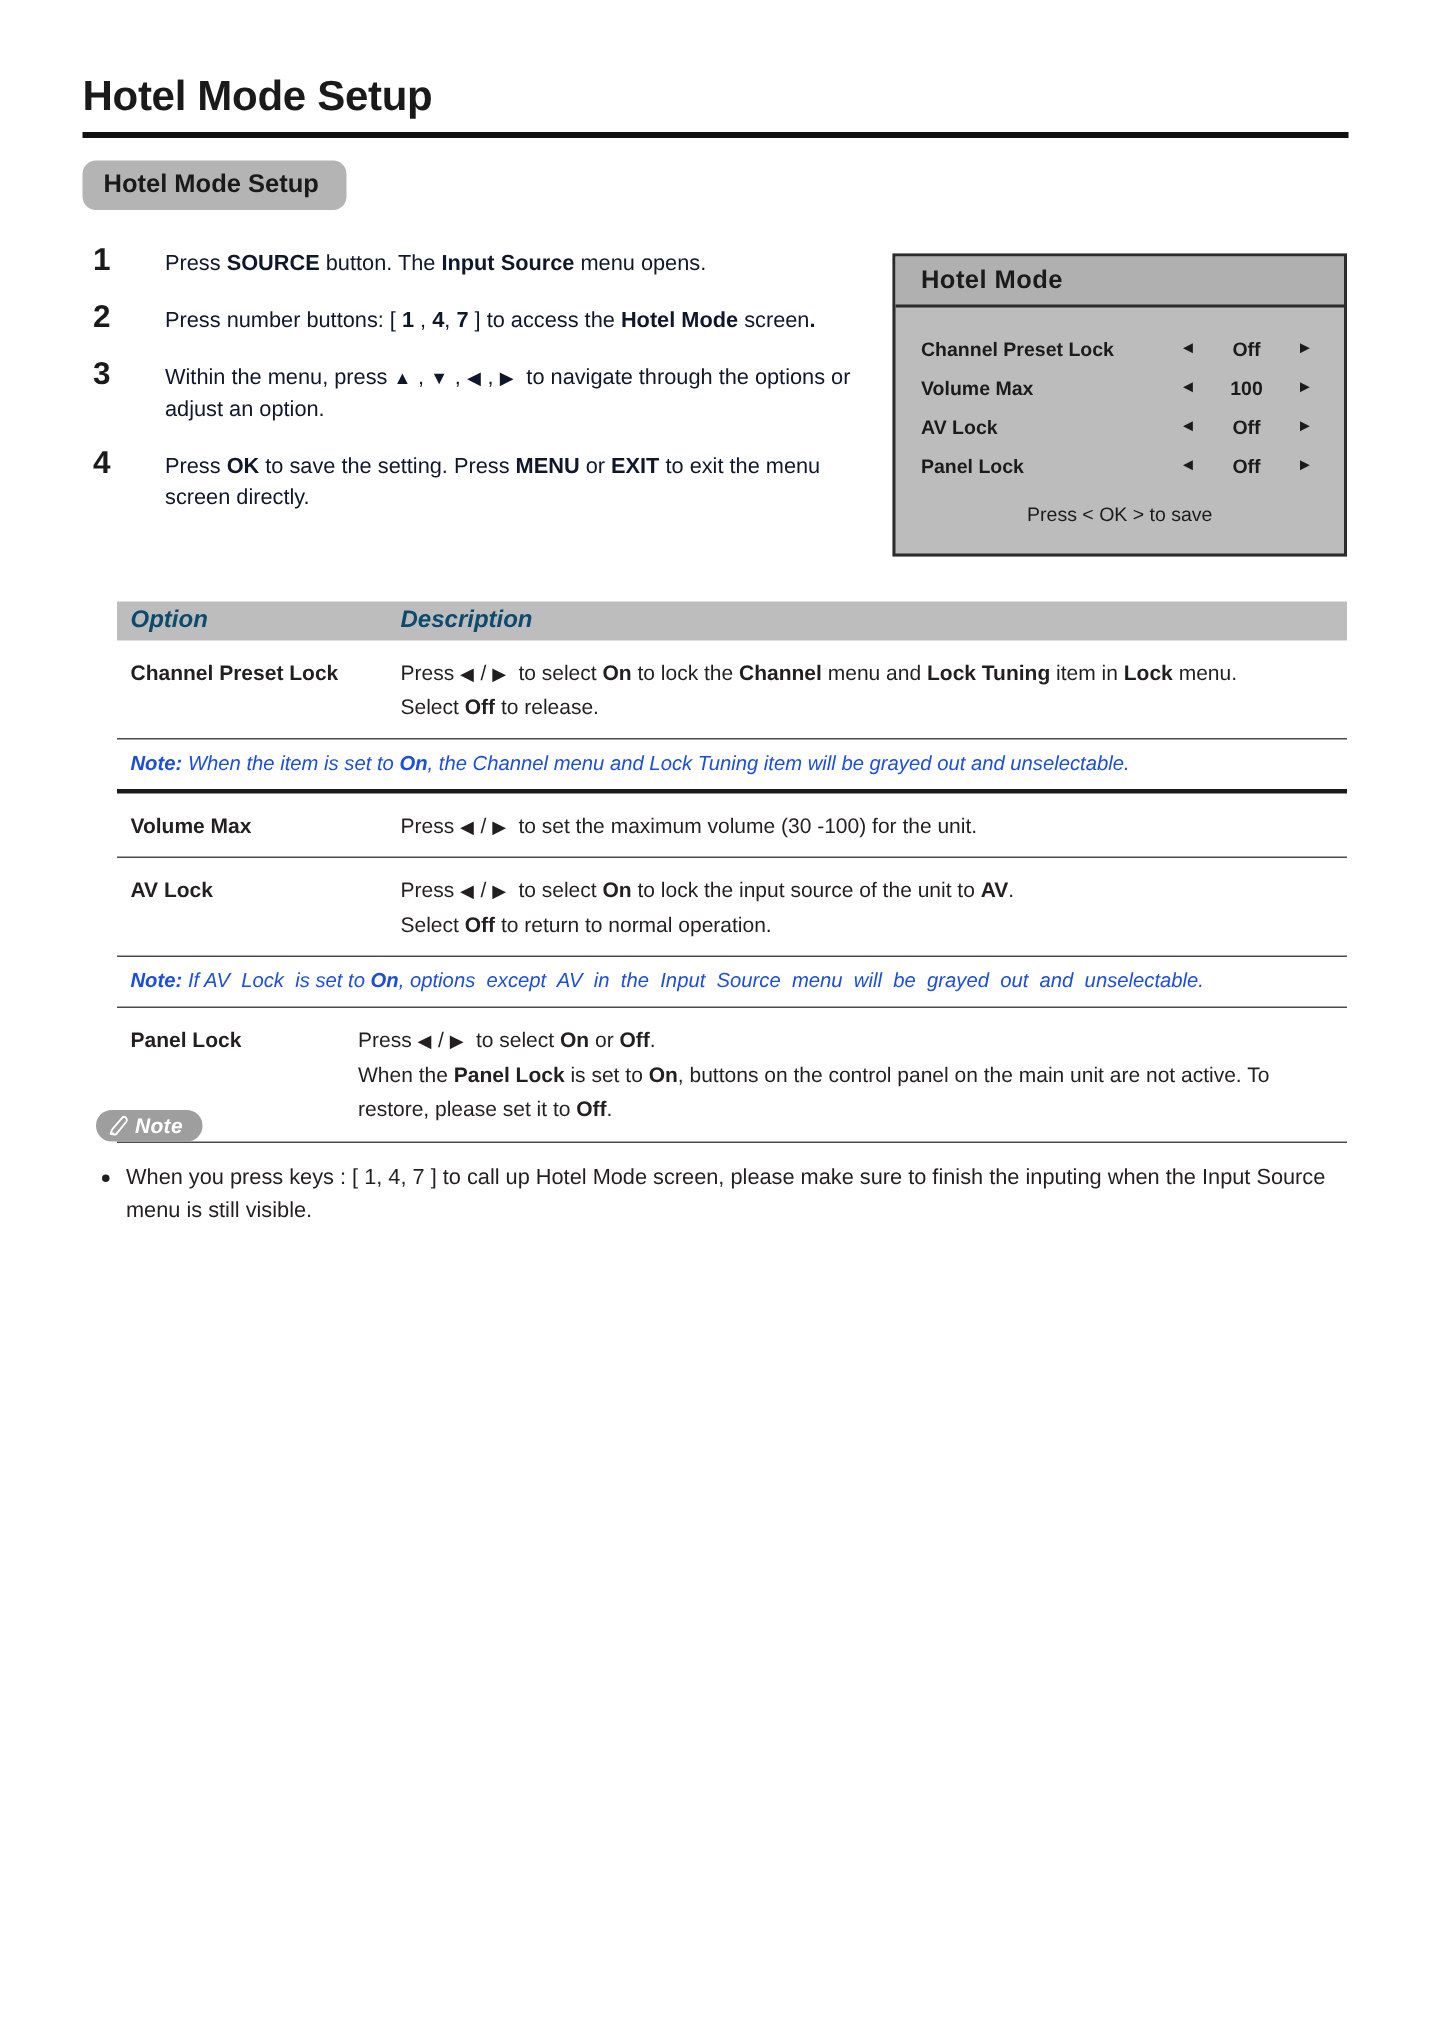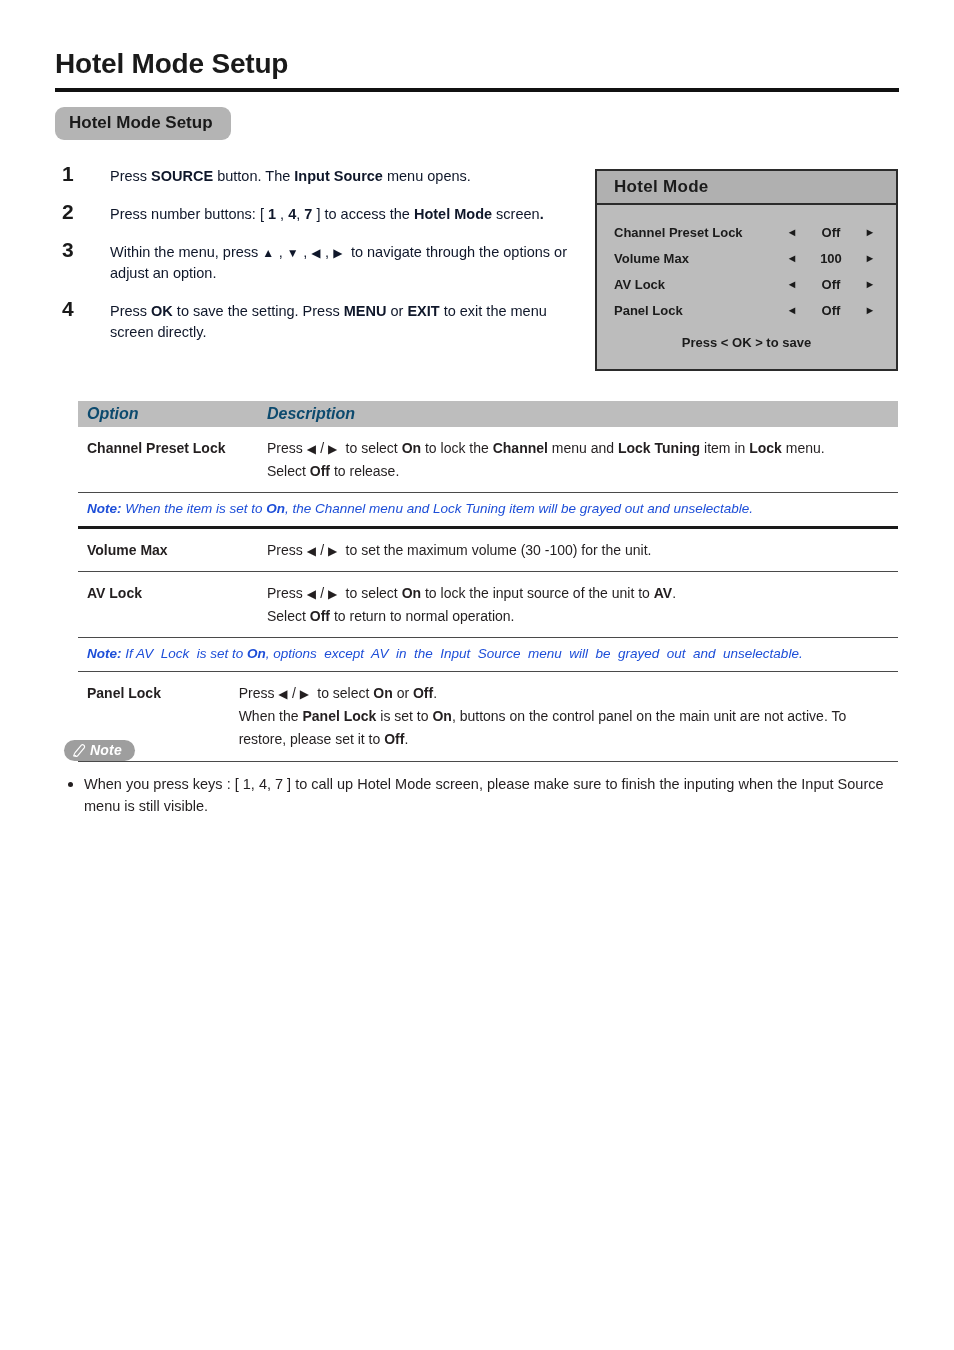--- a/index.html
+++ b/index.html
@@ -138,21 +138,21 @@
     width: 52px;
     text-align: center;
     font-size: 13px;
     font-weight: bold;
     color: #1b1b1b;
   }
   .osd-footer {
     margin-top: 12px;
     text-align: center;
     font-size: 13px;
-    font-weight: bold;
+    font-weight: normal;
     color: #1b1b1b;
   }
 
   
   .opt-table {
     position: absolute;
     left: 78px;
     top: 401px;
     width: 820px;
   }

